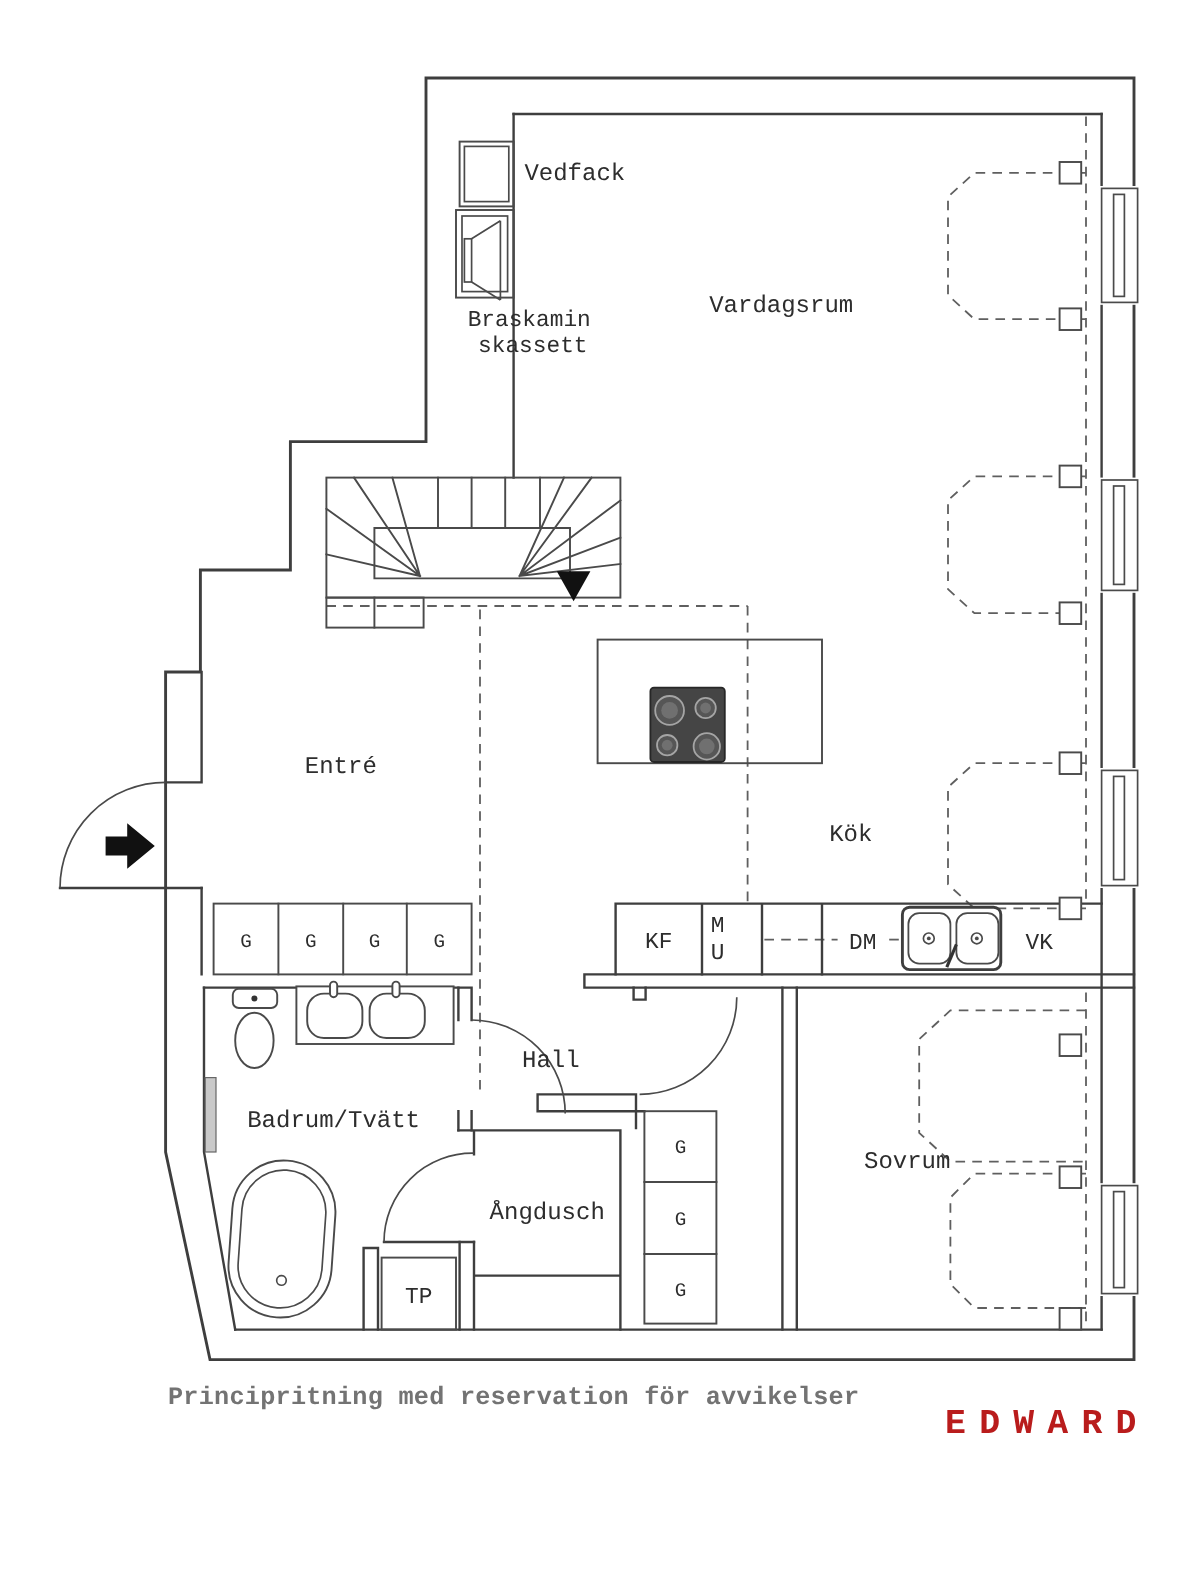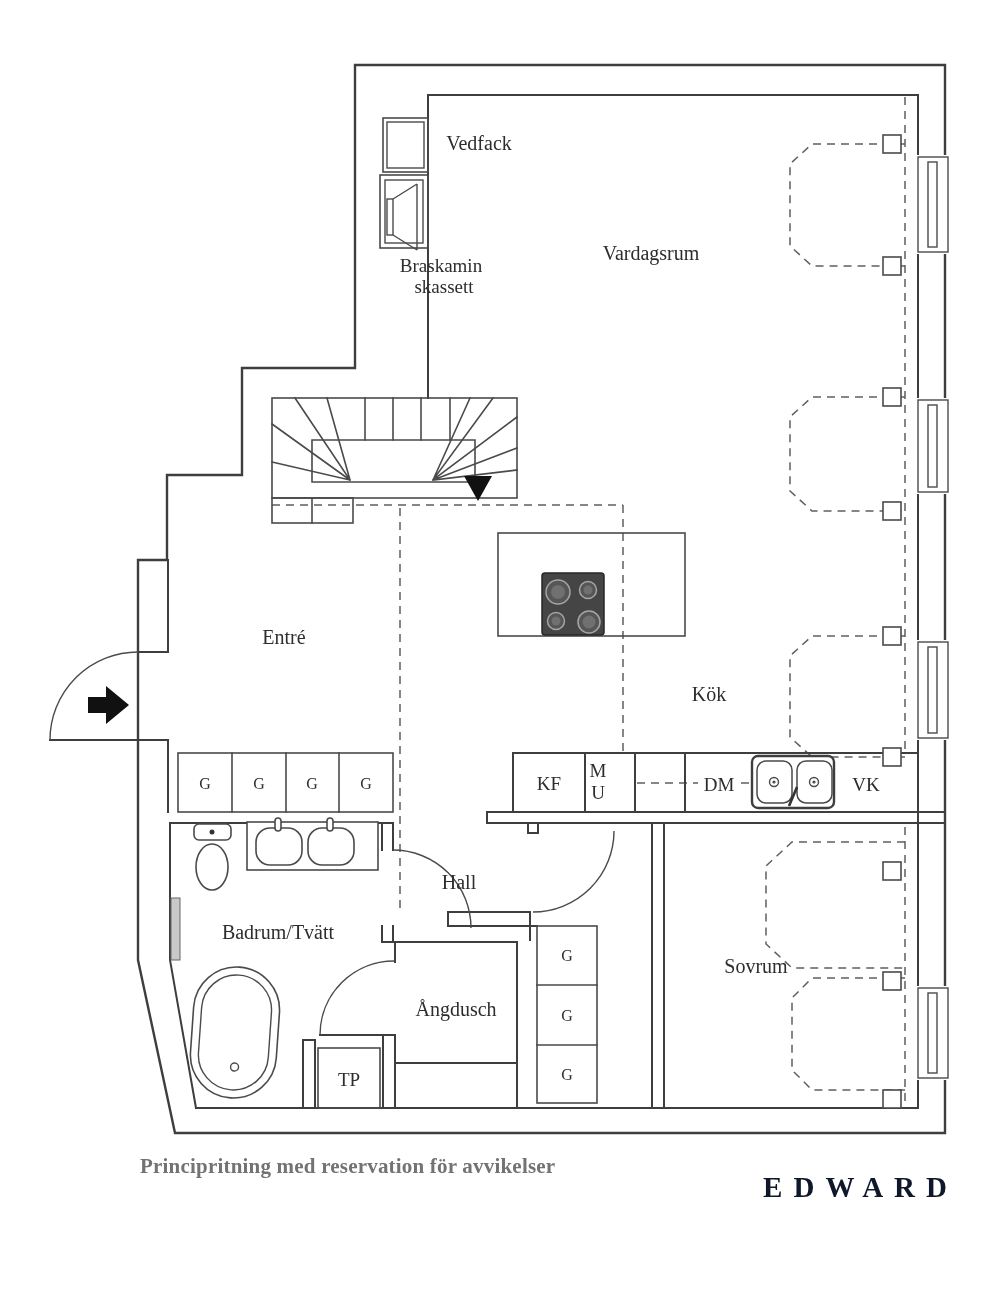--- a/index.html
+++ b/index.html
@@ -1,35 +1,35 @@
 <!DOCTYPE html>
 <html><head>
 <meta charset="utf-8">
 <style>
   html,body{margin:0;padding:0;background:#ffffff;}
   .page{
     position:relative;width:1000px;height:1292px;background:#ffffff;
-    font-family:Liberation Serif, serif;overflow:hidden;
+    font-family:Liberation Mono, monospace;overflow:hidden;
   }
   svg{position:absolute;left:0;top:0;}
   .wall-ext{fill:none;stroke:#3e3e3e;stroke-width:2.4;stroke-linecap:square;}
   .wall-int{fill:none;stroke:#3e3e3e;stroke-width:2;stroke-linecap:square;}
   .fix{fill:#ffffff;stroke:#4a4a4a;stroke-width:1.6;}
   .fixline{fill:none;stroke:#4a4a4a;stroke-width:1.6;stroke-linecap:square;}
   .thin{fill:none;stroke:#4a4a4a;stroke-width:1.4;}
   .dash{fill:none;stroke:#5f5f5f;stroke-width:1.5;stroke-dasharray:8 6;}
   .lbl{font-size:20px;fill:#2d2d2d;text-anchor:middle;}
   .lbl-sm{font-size:16px;fill:#2d2d2d;text-anchor:middle;}
   .lbl-app{font-size:19px;fill:#2d2d2d;text-anchor:middle;}
   .caption{
     position:absolute;left:140px;top:1154px;font-size:21px;font-weight:700;
     color:#737373;letter-spacing:0.2px;
   }
   .logo{
-    position:absolute;right:53px;top:1168px;text-align:right;color:#0f172a;
+    position:absolute;right:53px;top:1168px;text-align:right;color:#b91c1c;
   }
   .logo .l1{font-size:29px;font-weight:700;letter-spacing:11px;margin-right:-11px;line-height:38px;}
   .logo .l2{font-size:29px;font-weight:700;letter-spacing:5px;margin-right:-5px;line-height:38px;}
 </style>
 </head>
 <body>
 
 <div class="page">
 <svg width="1000" height="1309" viewBox="0 0 1000 1309">
 

